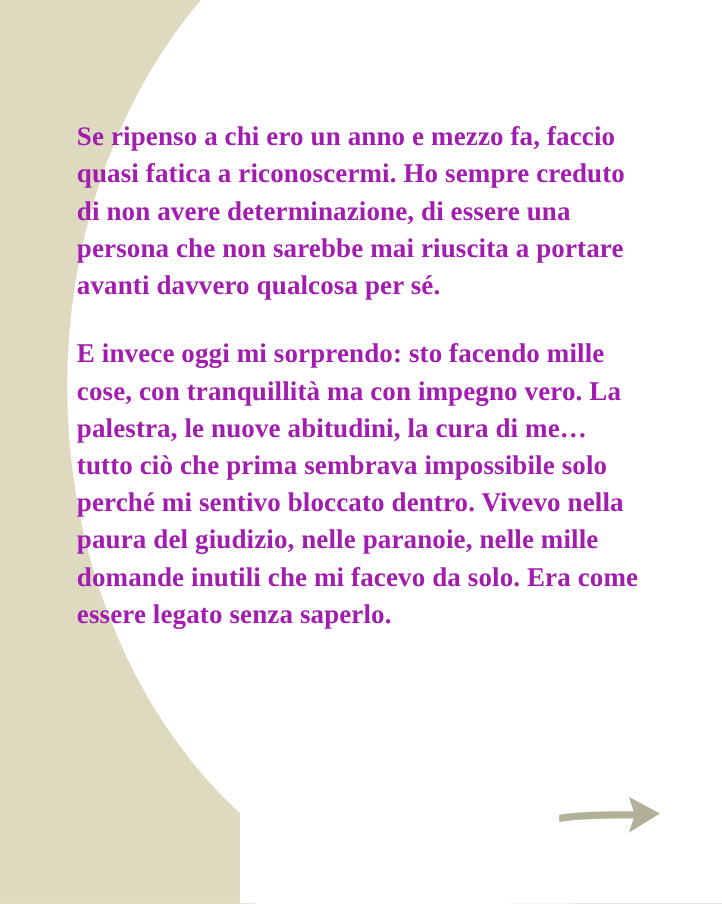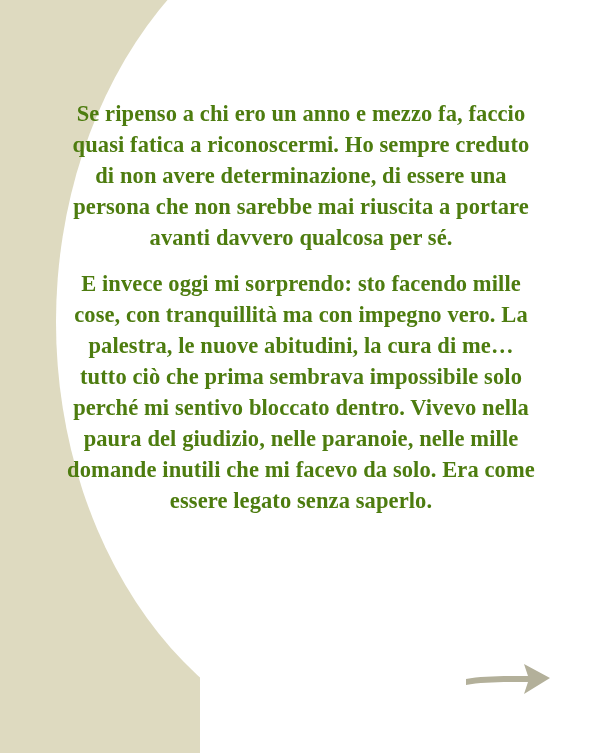--- a/index.html
+++ b/index.html
@@ -43,32 +43,31 @@
     left: 0;
     top: 0;
     width: 602px;
     height: 753px;
   }
   .text-block {
     position: absolute;
     left: 64px;
     top: 98px;
     width: 474px;
-    text-align: center;
-    color: #4d7c0f;
+    color: #a21caf;
     font-size: 22.5px;
     line-height: 31px;
     font-weight: bold;
     letter-spacing: 0.1px;
   }
   .para {
     margin: 0;
   }
   .para + .para {
-    margin-top: 15px;
+    margin-top: 26px;
   }
   .arrow {
     position: absolute;
     left: 462px;
     top: 656px;
     width: 92px;
     height: 44px;
   }
   .footer-spacer {
     position: absolute;

